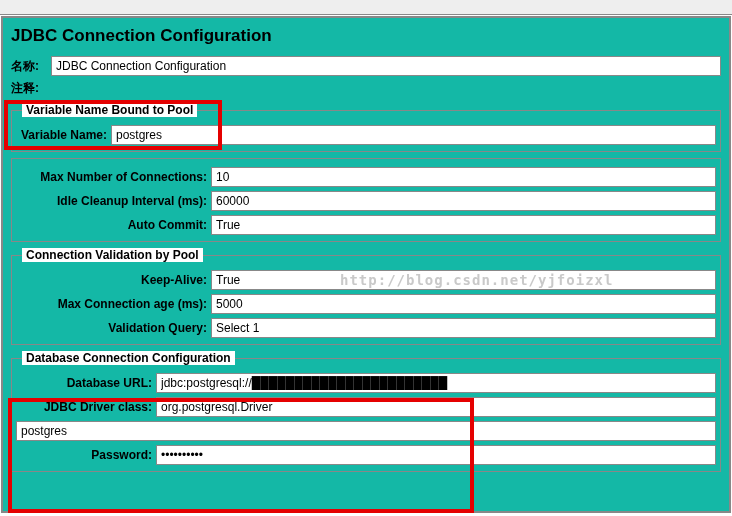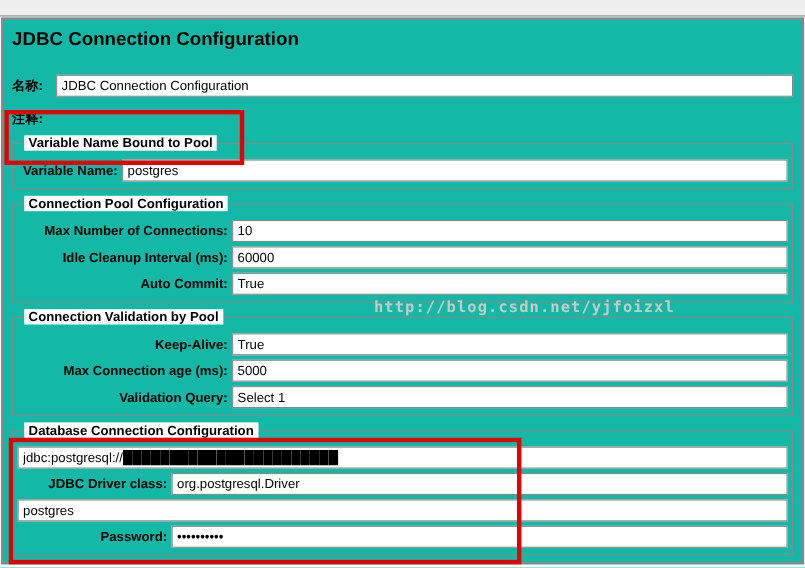--- a/index.html
+++ b/index.html
@@ -27,21 +27,20 @@
   }
   .title {
     font-size: 17px;
     font-weight: bold;
     padding: 4px 0 10px 0;
   }
   .name-row, .comment-row {
     display: flex;
     align-items: center;
     margin-bottom: 4px;
-    margin-top: 12px;
   }
   .name-row label, .comment-row label {
     width: 40px;
     font-weight: bold;
     font-size: 12px;
   }
   .name-row input {
     flex: 1;
     border: 1px solid #888;
     padding: 2px 4px;
@@ -135,21 +134,20 @@
 
   <fieldset class="fs-var">
     <legend>Variable Name Bound to Pool</legend>
     <div class="row">
       <div class="row-label">Variable Name:</div>
       <input type="text" value="postgres" style="">
     </div>
   </fieldset>
 
   <fieldset class="fs-pool">
-    <legend>Connection Pool Configuration</legend>
     <div class="row">
       <div class="row-label">Max Number of Connections:</div>
       <input type="text" value="10" style="">
     </div>
     <div class="row">
       <div class="row-label">Idle Cleanup Interval (ms):</div>
       <input type="text" value="60000" style="">
     </div>
     <div class="row">
       <div class="row-label">Auto Commit:</div>
@@ -169,20 +167,21 @@
     </div>
     <div class="row">
       <div class="row-label">Validation Query:</div>
       <input type="text" value="Select 1" style="">
     </div>
   </fieldset>
 
   <fieldset class="fs-db">
     <legend>Database Connection Configuration</legend>
     <div class="row">
+      <div class="row-label">Database URL:</div>
       <input type="text" value="jdbc:postgresql://███████████████████████" style="">
     </div>
     <div class="row">
       <div class="row-label">JDBC Driver class:</div>
       <input type="text" value="org.postgresql.Driver" style="">
     </div>
     <div class="row">
       <input type="text" value="postgres" style="">
     </div>
     <div class="row">

